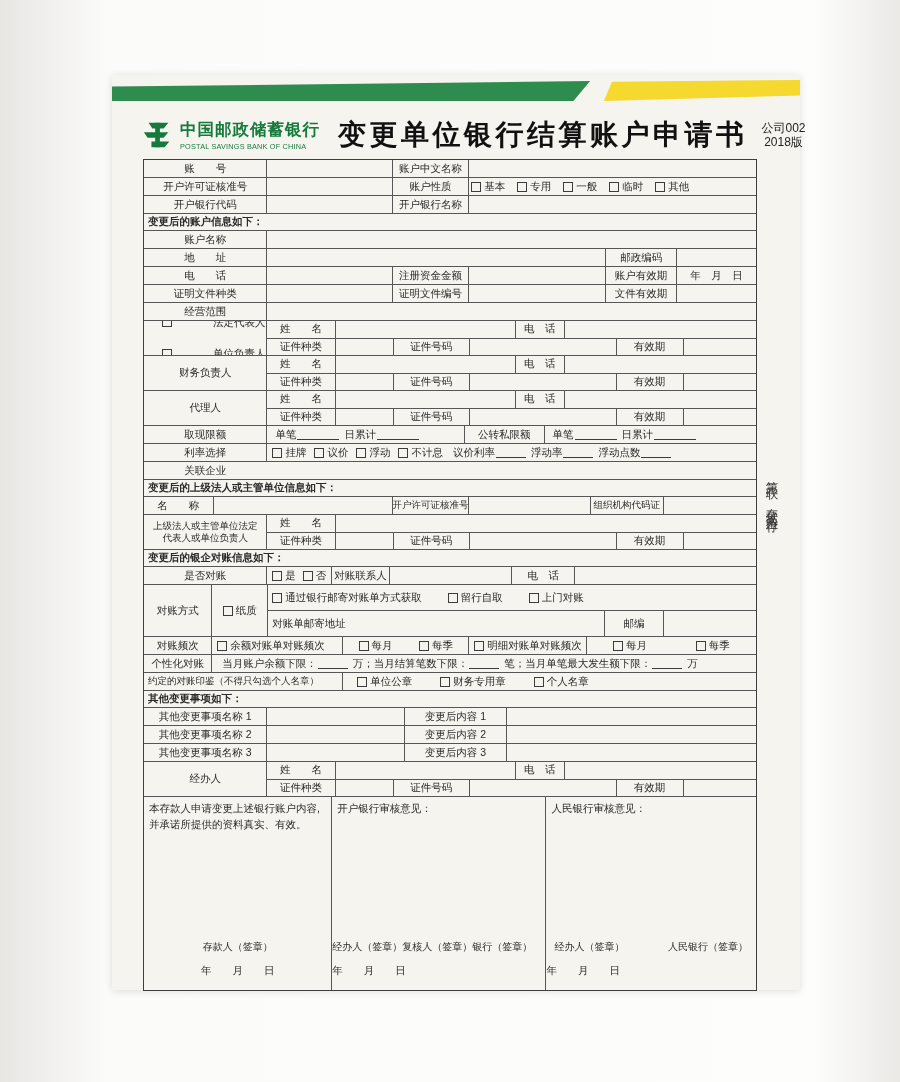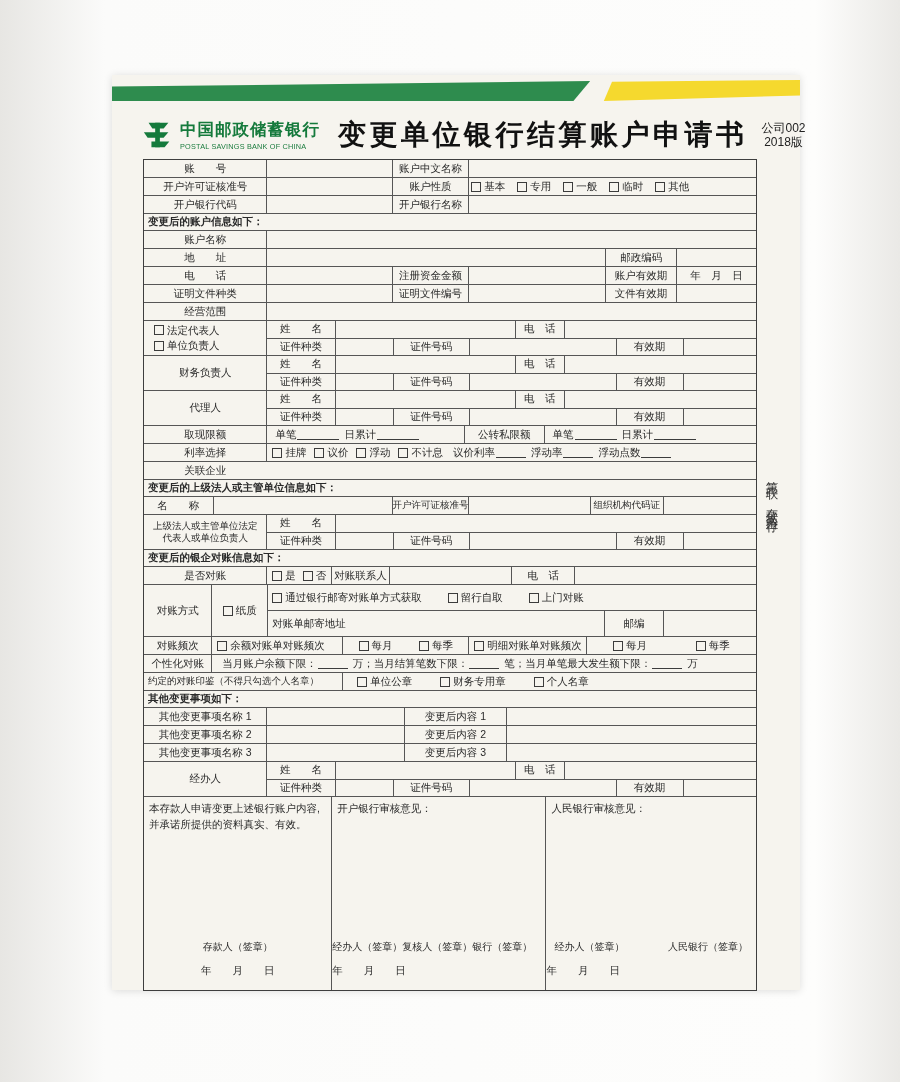--- a/index.html
+++ b/index.html
@@ -40,21 +40,21 @@
   .stack{display:flex;flex-direction:column;align-items:stretch;padding:0;border-left:1px solid #565656;box-sizing:border-box;}
   .subrow{display:flex;flex:1;border-top:1px solid #565656;align-items:stretch;min-height:0;}
   .stack > .subrow:first-child{border-top:none;}
   .tight{font-size:9.5px;}
   .cb{width:8px;height:8px;border:1px solid #3c3c3c;display:inline-block;flex:none;margin-right:3px;background:transparent;}
   .opt{display:inline-flex;align-items:center;margin-right:12px;white-space:nowrap;}
   .opt:last-child{margin-right:0;}
   .bl{display:inline-block;border-bottom:1px solid #3c3c3c;height:9px;width:42px;margin:0 5px 0 1px;flex:none;}
   .bl.sm{width:30px;} .bl.lg{width:56px;}
   .stackcell{flex-direction:column;justify-content:center;align-items:flex-start;padding-left:10px;}
-  .stackcell .opt{margin:0;line-height:1.45;}
+  .stackcell .opt{margin:8px;line-height:1.45;gap:38px;}
   
   .box{position:relative;align-items:flex-start;padding:3px 5px;white-space:normal;}
   .box .toptext{font-size:10.5px;line-height:1.55;}
   .sig{position:absolute;left:0;right:0;bottom:36px;font-size:10px;white-space:nowrap;}
   .date{position:absolute;left:0;right:0;bottom:12px;font-size:10.5px;white-space:nowrap;}
   .t-center{text-align:center;} .t-right{text-align:left;padding-right:8px;box-sizing:border-box;}
   .spread{display:flex;justify-content:space-between;padding:0 8px;box-sizing:border-box;}
   
   .side{position:absolute;left:651px;top:396px;writing-mode:vertical-rl;text-orientation:upright;
         font-size:12.5px;letter-spacing:3px;color:#333;}

